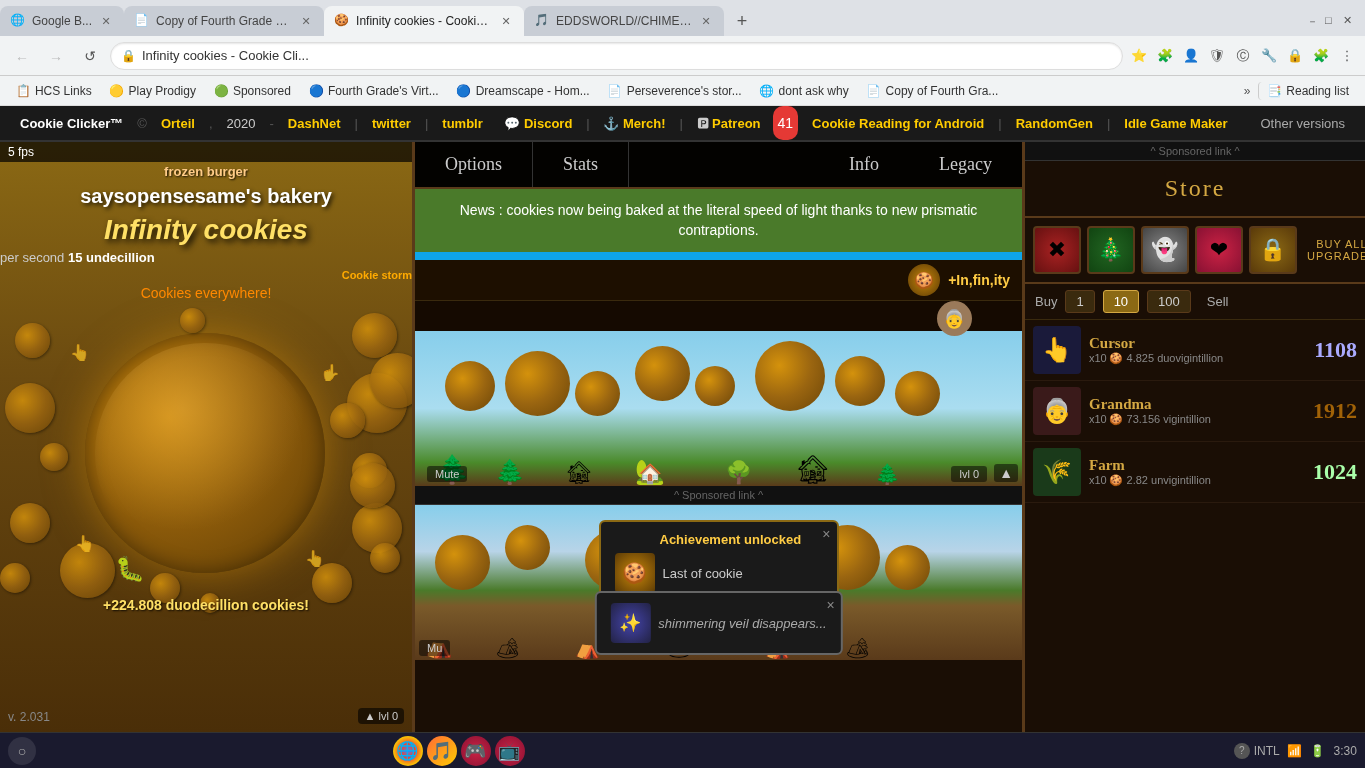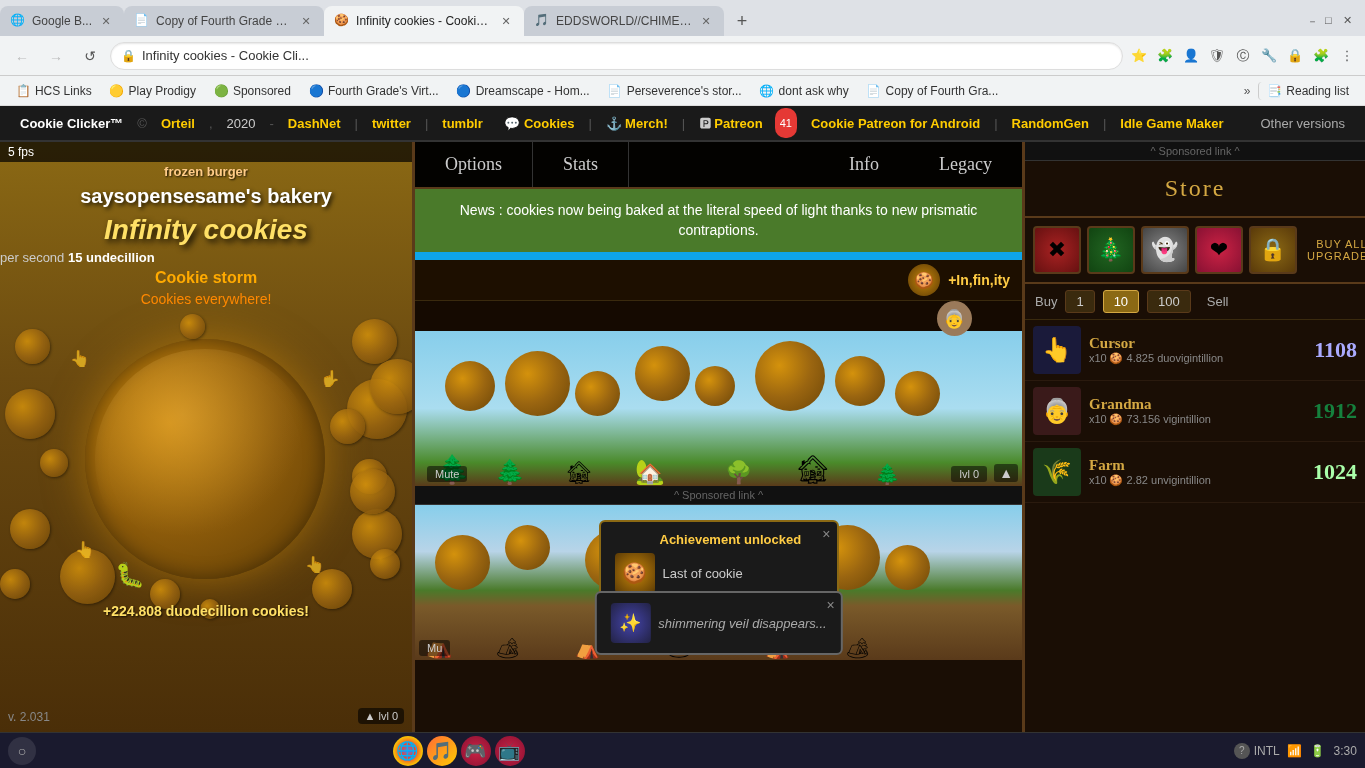--- a/index.html
+++ b/index.html
@@ -80,21 +80,21 @@
 
     
     .game-nav {
       background: #1a1a1a; height: 36px; display: flex; align-items: center;
       padding: 0 10px; font-size: 13px; color: #ccc; gap: 2px; border-bottom: 2px solid #333;
     }
     .game-nav-item {
       padding: 4px 10px; cursor: pointer; border-radius: 4px; white-space: nowrap;
     }
     .game-nav-badge {
-      background: #e53935; color: white; border-radius: 10px; padding: 9px 5px; font-size: 11px; margin-right: 2px;
+      background: #e53935; color: white; border-radius: 10px; padding: 9px 5px; font-size: 14px; margin-right: 2px;
     }
     .game-nav-link { color: #ffcc00; font-weight: bold; }
     .game-nav-separator { color: #555; margin: 0 2px; }
     .other-versions { margin-left: auto; color: #aaa; padding: 4px 10px; cursor: pointer; }
 
     
     .game-area {
       display: flex; width: 100%; height: calc(768px - 36px - 40px - 30px - 36px - 36px);
       
       background: #2a1a0e;
@@ -127,21 +127,21 @@
     .cookies-count {
       text-align: center; color: #ffe066; font-size: 28px; font-weight: bold; font-style: italic;
       text-shadow: 3px 3px 6px rgba(0,0,0,0.9); position: relative; z-index: 10; padding: 2px 0;
     }
 
     .cookies-per-second {
       text-align: left; color: #ccc; font-size: 13px; position: relative; z-index: 10; padding: 2px 0;
     }
 
     .cookie-event {
-      text-align: center; color: #ffaa00; font-size: 16px; font-weight: bold; position: relative; z-index: 10; padding: 2px 0;
+      text-align: right; color: #ffaa00; font-size: 11px; font-weight: bold; position: relative; z-index: 10; padding: 2px 0;
     }
     .cookie-event-sub {
       text-align: center; color: #ff8800; font-size: 14px; position: relative; z-index: 10; padding: 2px 0;
     }
 
     
     .cookie-sprite-area {
       position: relative; z-index: 5; width: 100%; height: 280px; display: flex; align-items: center; justify-content: center;
     }
 
@@ -285,21 +285,21 @@
       display: flex; align-items: center; justify-content: center; font-size: 24px; overflow: hidden;
     }
     .building-info { flex: 1; min-width: 0; }
     .building-name { color: #d4a843; font-size: 15px; font-weight: bold; font-family: Georgia, serif; }
     .building-sub { color: #888; font-size: 11px; }
     .building-count {
       color: #fff; font-size: 22px; font-weight: bold; min-width: 50px; text-align: right;
       font-family: Georgia, serif;
     }
     .building-count.cursor-count { color: #aaaaff; }
-    .building-count.grandma-count { color: #15803d; }
+    .building-count.grandma-count { color: #a16207; }
     .building-count.farm-count { color: #aaffaa; }
 
     
     .taskbar {
       width: 100%; height: 36px; background: #1a1a2e; display: flex; align-items: center;
       padding: 0 8px; gap: 4px; border-top: 1px solid #333; position: fixed; bottom: 0;
     }
     .taskbar-start {
       width: 28px; height: 28px; border-radius: 50%; background: rgba(255,255,255,0.1);
       display: flex; align-items: center; justify-content: center; font-size: 14px; cursor: pointer;
@@ -454,34 +454,34 @@
   <span class="game-nav-separator">,</span>
   <span class="game-nav-item">2020</span>
   <span class="game-nav-separator">-</span>
   <span class="game-nav-item game-nav-link">DashNet</span>
   <span class="game-nav-separator">|</span>
   <span class="game-nav-item game-nav-link">twitter</span>
   <span class="game-nav-separator">|</span>
   <span class="game-nav-item game-nav-link">tumblr</span>
   <span class="game-nav-item" style="display:flex;align-items:center;gap:3px;">
     <span>💬</span>
-    <span class="game-nav-link">Cookies</span>
+    <span class="game-nav-link">Discord</span>
   </span>
   <span class="game-nav-separator">|</span>
   <span class="game-nav-item" style="display:flex;align-items:center;gap:3px;">
     <span>⚓</span>
     <span class="game-nav-link">Merch!</span>
   </span>
   <span class="game-nav-separator">|</span>
   <span class="game-nav-item" style="display:flex;align-items:center;gap:3px;">
     <span>🅿</span>
     <span class="game-nav-link">Patreon</span>
   </span>
   <span class="game-nav-badge">41</span>
-  <span class="game-nav-item" style="color:#ffcc00;font-weight:bold;">Cookie Patreon for Android</span>
+  <span class="game-nav-item" style="color:#ffcc00;font-weight:bold;">Cookie Reading for Android</span>
   <span class="game-nav-separator">|</span>
   <span class="game-nav-item game-nav-link">RandomGen</span>
   <span class="game-nav-separator">|</span>
   <span class="game-nav-item game-nav-link">Idle Game Maker</span>
   <span class="other-versions">Other versions</span>
 </div>
 
 <div class="game-area" style="height: 590px;">
 
   <div class="left-panel">

